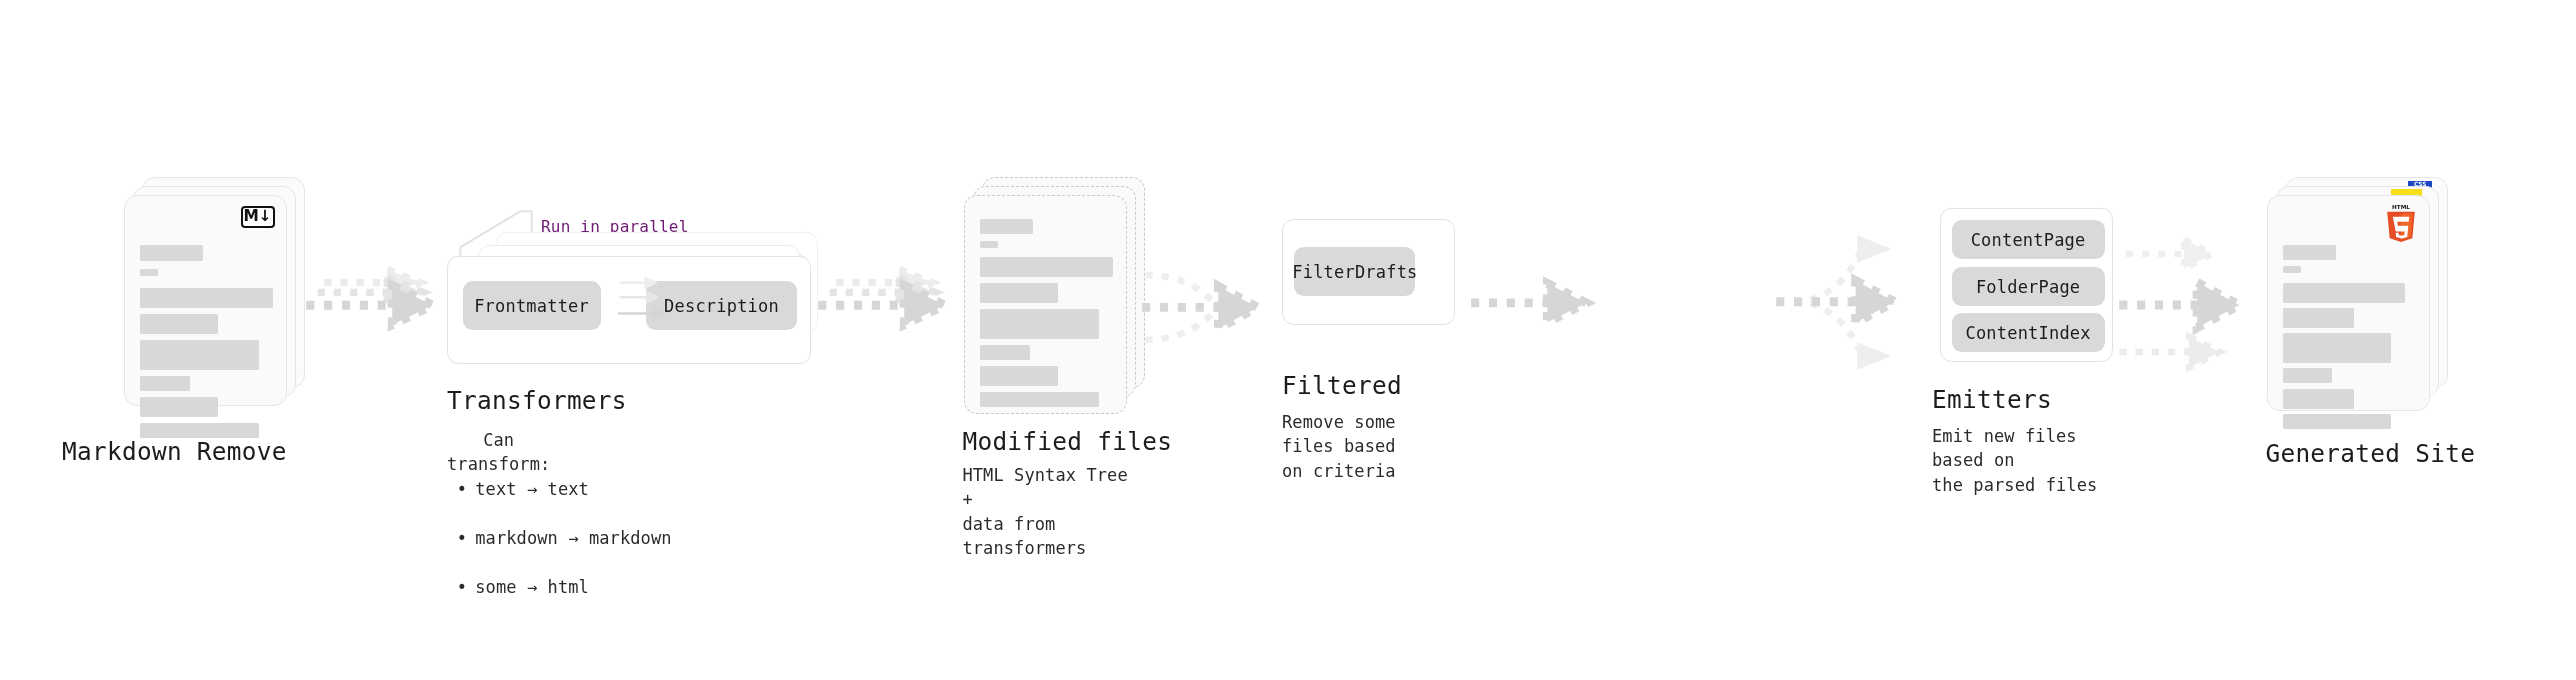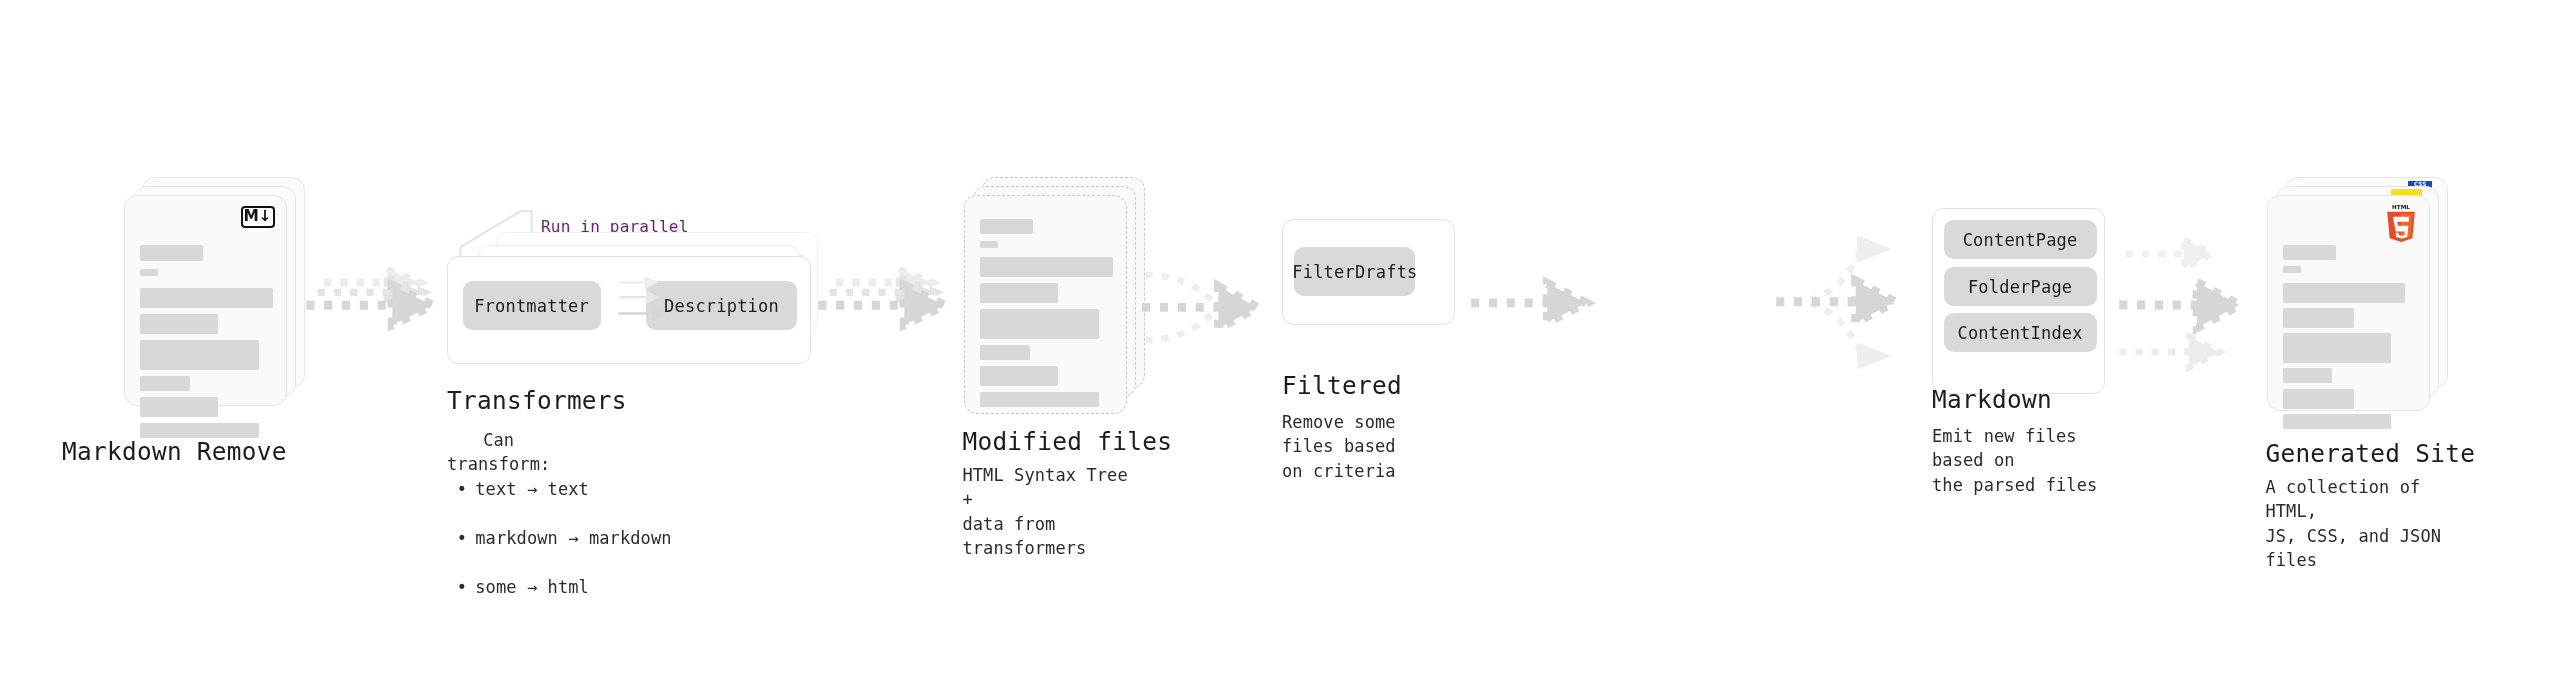--- a/index.html
+++ b/index.html
@@ -274,26 +274,26 @@
       <polygon points="104,4 146,21 104,38"></polygon>
       <polygon points="104,136 146,153 104,170"></polygon>
     </g>
     <g stroke="#d6d6d6" stroke-width="11" stroke-dasharray="10 12" fill="#d6d6d6">
       <line x1="4" y1="86" x2="106" y2="86"></line>
       <polygon points="102,60 150,86 102,112"></polygon>
     </g>
   </svg>
 
   <div class="stage" style="left:1932px; top:195px;">
-    <div class="proc-box" style="left:0; top:13px; width:173px; height:186px; position:relative;">
+    <div class="proc-box" style="left:8px; top:13px; width:173px; height:154px; position:relative;">
       <div class="chip" style="left:10.6px; top:11.4px; width:153px; height:39px;">ContentPage</div>
       <div class="chip" style="left:10.6px; top:58px; width:153px; height:39px;">FolderPage</div>
       <div class="chip" style="left:10.6px; top:104px;width:153px; height:39px;">ContentIndex</div>
     </div>
-    <div class="stage-title" style="position:absolute; left:0px; top:190px;">Markdown</div>
+    <div class="stage-title" style="position:absolute; left:0px; top:190px;">Emitters</div>
     <div class="stage-desc" style="position:absolute; left:0px; top:229px;">Emit new files based on
 the parsed files</div>
   </div>
 
   <svg class="overlay" style="left:2116px; top:228px;" width="146" height="146" viewBox="0 0 180 180">
     <g stroke="#efefef" stroke-width="8" stroke-dasharray="9 11" fill="#efefef">
       <line x1="12" y1="32" x2="88" y2="32"></line>
       <polygon points="84,14 118,32 84,50"></polygon>
     </g>
     <g stroke="#d6d6d6" stroke-width="11" stroke-dasharray="10 12" fill="#d6d6d6">
@@ -330,18 +330,16 @@
         <div class="skel" style="left:14.6px; top:70px;  width:18px; height:6.5px;"></div>
         <div class="skel" style="left:14.6px; top:87px; width:122px;height:20.3px;"></div>
         <div class="skel" style="left:14.6px; top:112px; width:71px; height:20.3px;"></div>
         <div class="skel" style="left:14.6px; top:137px; width:108px;height:30px;"></div>
         <div class="skel" style="left:14.6px; top:172px; width:49px; height:14.6px;"></div>
         <div class="skel" style="left:14.6px; top:193px; width:71px; height:20.3px;"></div>
         <div class="skel" style="left:14.6px; top:218px; width:108px;height:15.4px;"></div>
       </div>
     </div>
     <div class="stage-title" style="position:absolute; left:-1.6px; top:244px;">Generated Site</div>
-    <div class="stage-desc" style="position:absolute; left:-1.6px; top:280px;">A collection of HTML,
-JS, CSS, and JSON files</div>
   </div>
 
 </div>
 
 
 </body></html>

